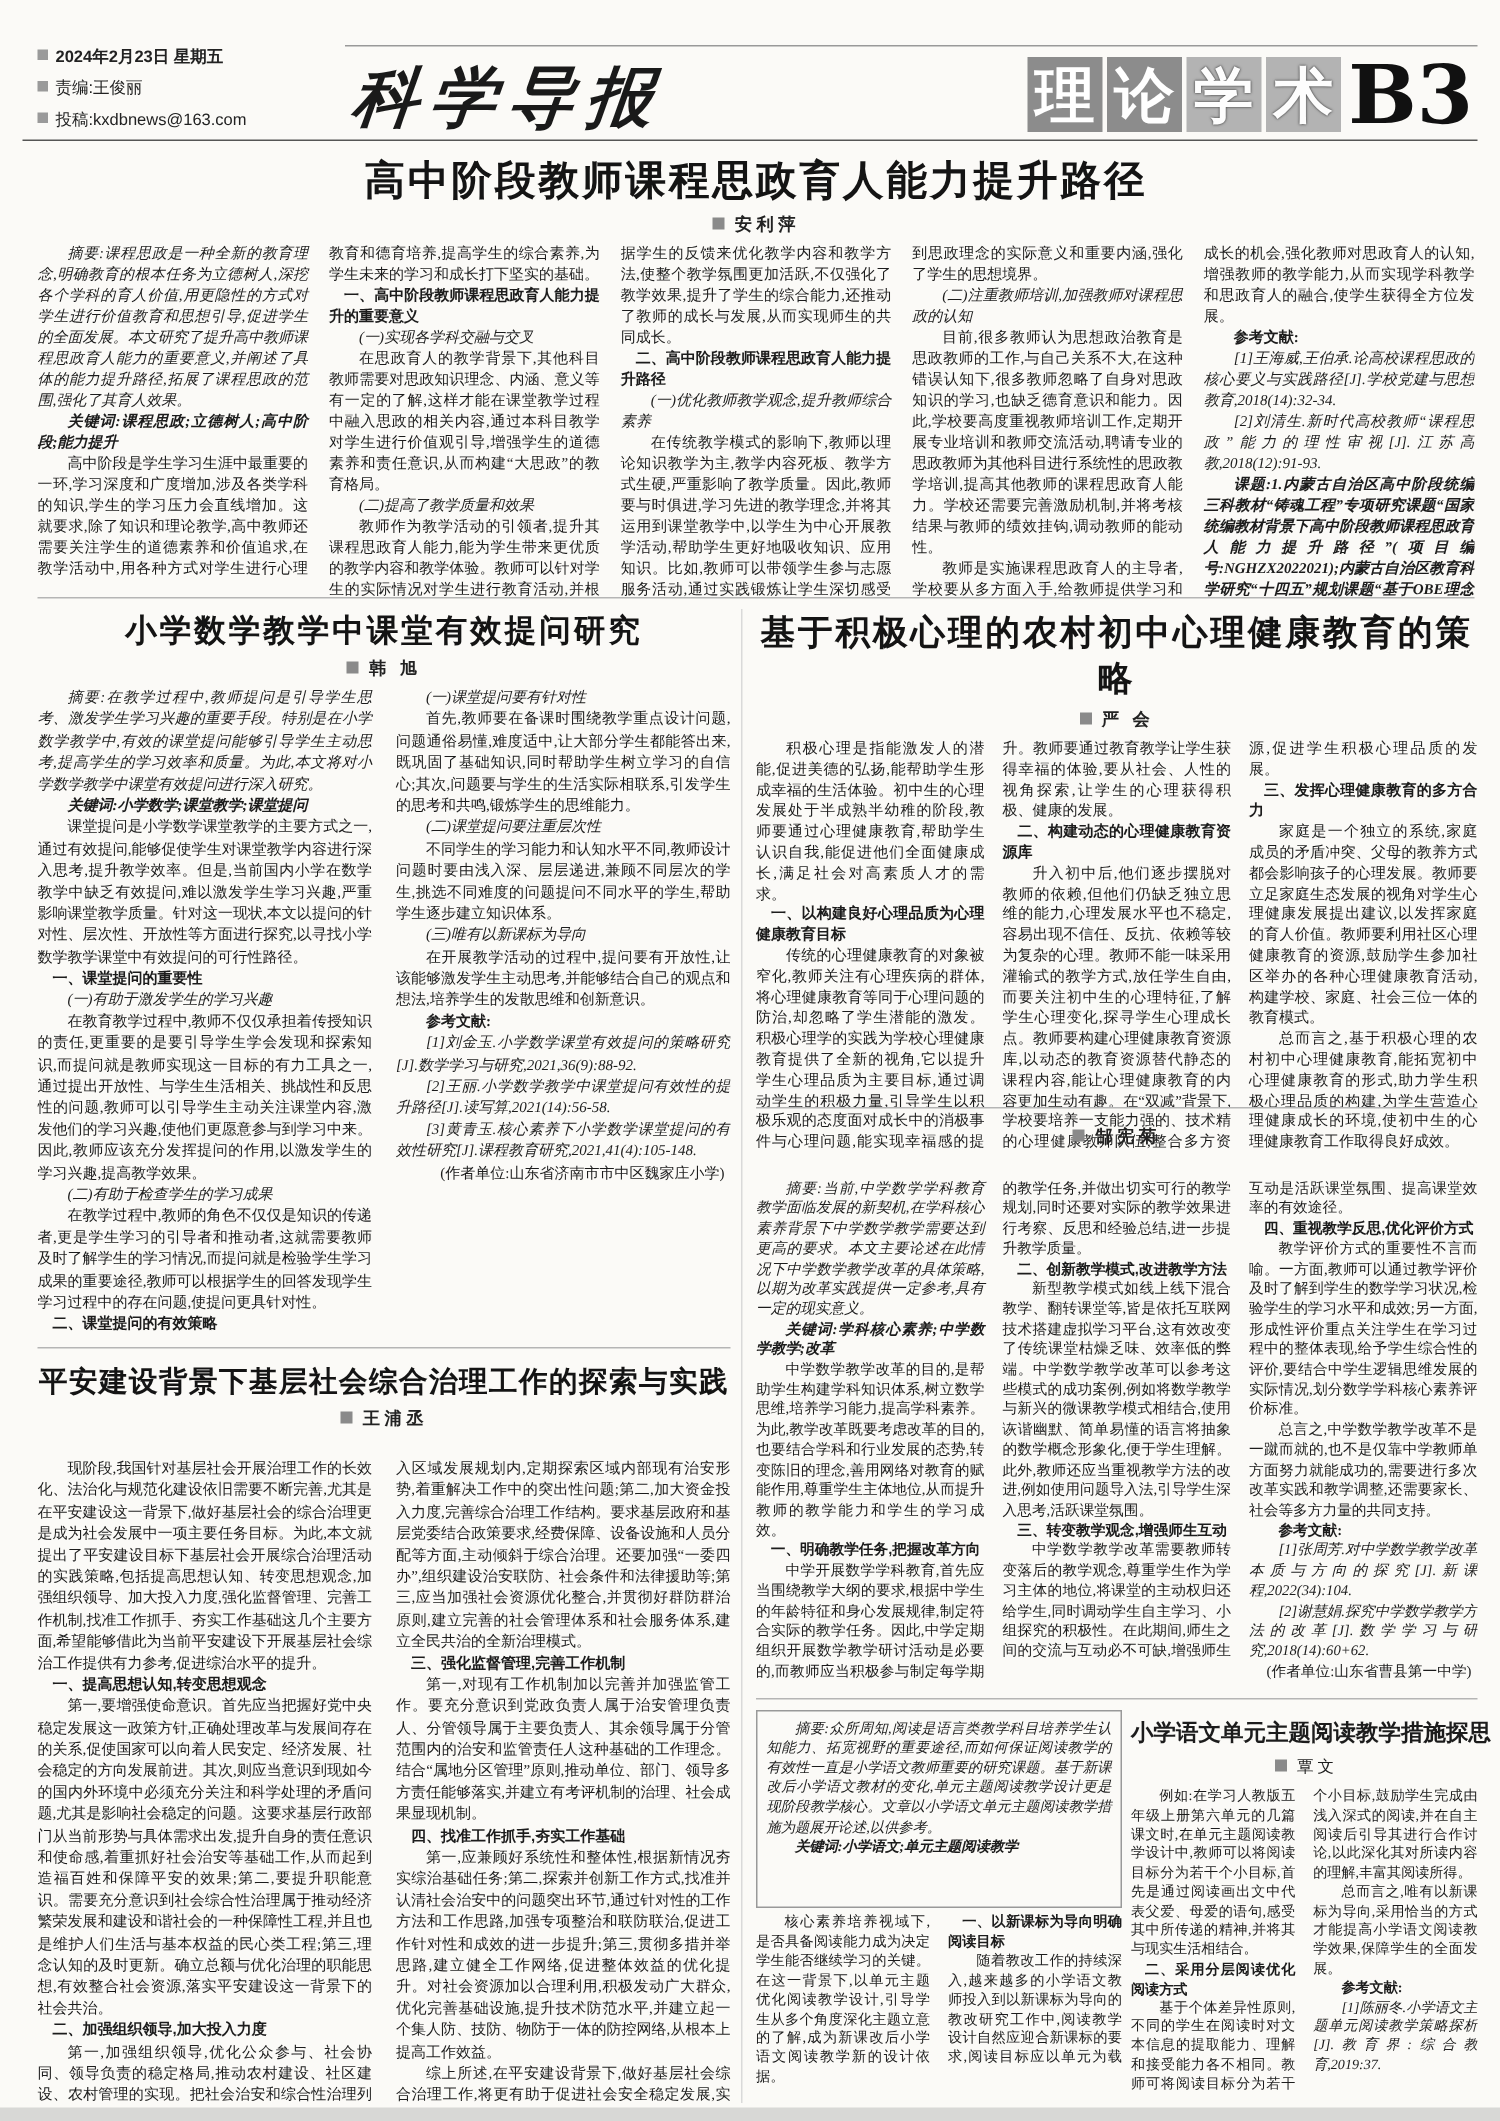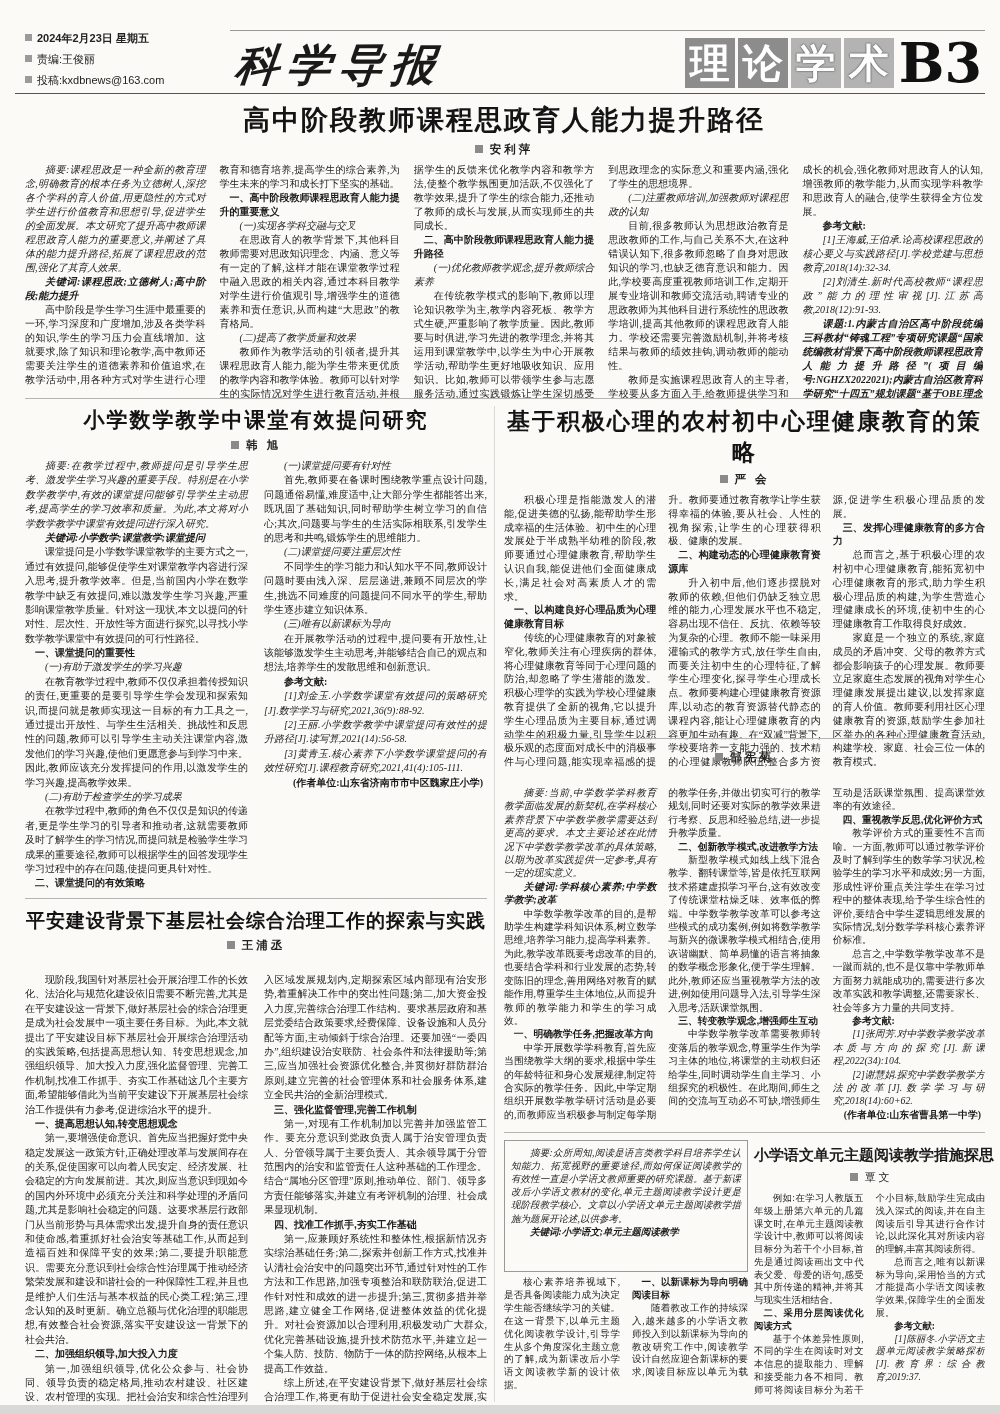--- a/index.html
+++ b/index.html
@@ -35,21 +35,21 @@
   .cols{text-align:justify;overflow:hidden;column-fill:auto;}
   .cols > div, .cols > p{margin:0;}
   .bp{text-indent:2em;}
   .babs{text-indent:2em;font-style:italic;}
   .bkw{text-indent:2em;font-style:italic;font-weight:bold;}
   .bh1{font-family:"Liberation Sans",sans-serif;font-weight:bold;text-indent:1em;break-inside:avoid;}
   .bh2{font-style:italic;text-indent:2em;break-inside:avoid;}
   .brefh{font-weight:bold;text-indent:2em;}
   .bref{font-style:italic;text-indent:2em;}
   .btopic{font-weight:bold;font-style:italic;text-indent:2em;}
-  .bauthor{font-weight:bold;text-align:right;padding-right:4px;}
+  .bauthor{font-weight:normal;text-align:right;padding-right:4px;}
   
   .a1{left:25px;top:102px;width:958px;}
   .a1 .atitle{font-size:27px;}
   .a1 .cols{column-count:5;column-gap:14px;height:238px;font-size:10px;line-height:1.4;margin-top:6px;}
   .rule{position:absolute;border-top:1px solid #b5b5b5;}
   .rule-a1{left:25px;top:398px;width:958px;}
   .vdiv{position:absolute;left:494px;top:406px;height:996px;width:1px;background:#d9d9d9;}
   .a2{left:25px;top:406px;width:462px;}
   .a2 .atitle{font-size:21px;}
   .a2 .cols{column-count:2;column-gap:16px;height:436px;font-size:10px;line-height:1.44;margin-top:4px;}
@@ -141,38 +141,38 @@
         <div class="bh1">二、课堂提问的有效策略</div>
         <div class="bh2">(一)课堂提问要有针对性</div>
         <div class="bp">首先,教师要在备课时围绕教学重点设计问题,问题通俗易懂,难度适中,让大部分学生都能答出来,既巩固了基础知识,同时帮助学生树立学习的自信心;其次,问题要与学生的生活实际相联系,引发学生的思考和共鸣,锻炼学生的思维能力。</div>
         <div class="bh2">(二)课堂提问要注重层次性</div>
         <div class="bp">不同学生的学习能力和认知水平不同,教师设计问题时要由浅入深、层层递进,兼顾不同层次的学生,挑选不同难度的问题提问不同水平的学生,帮助学生逐步建立知识体系。</div>
         <div class="bh2">(三)唯有以新课标为导向</div>
         <div class="bp">在开展教学活动的过程中,提问要有开放性,让该能够激发学生主动思考,并能够结合自己的观点和想法,培养学生的发散思维和创新意识。</div>
         <div class="brefh">参考文献:</div>
         <div class="bref">[1]刘金玉.小学数学课堂有效提问的策略研究[J].数学学习与研究,2021,36(9):88-92.</div>
         <div class="bref">[2]王丽.小学数学教学中课堂提问有效性的提升路径[J].读写算,2021(14):56-58.</div>
-        <div class="bref">[3]黄青玉.核心素养下小学数学课堂提问的有效性研究[J].课程教育研究,2021,41(4):105-111.</div>
+        <div class="bref">[3]黄青玉.核心素养下小学数学课堂提问的有效性研究[J].课程教育研究,2021,41(4):105-148.</div>
         <div class="bauthor">(作者单位:山东省济南市市中区魏家庄小学)</div>
       </div>
   </section>
   <div class="rule rule-a2"></div>
 
   <section class="article a3">
     <h1 class="atitle">基于积极心理的农村初中心理健康教育的策略</h1>
     <div class="byline"><span class="bsq"></span><span class="bname">严 会</span></div>
     <div class="cols">
         <div class="bp">积极心理是指能激发人的潜能,促进美德的弘扬,能帮助学生形成幸福的生活体验。初中生的心理发展处于半成熟半幼稚的阶段,教师要通过心理健康教育,帮助学生认识自我,能促进他们全面健康成长,满足社会对高素质人才的需求。</div>
         <div class="bh1">一、以构建良好心理品质为心理健康教育目标</div>
         <div class="bp">传统的心理健康教育的对象被窄化,教师关注有心理疾病的群体,将心理健康教育等同于心理问题的防治,却忽略了学生潜能的激发。积极心理学的实践为学校心理健康教育提供了全新的视角,它以提升学生心理品质为主要目标,通过调动学生的积极力量,引导学生以积极乐观的态度面对成长中的消极事件与心理问题,能实现幸福感的提升。教师要通过教育教学让学生获得幸福的体验,要从社会、人性的视角探索,让学生的心理获得积极、健康的发展。</div>
         <div class="bh1">二、构建动态的心理健康教育资源库</div>
         <div class="bp">升入初中后,他们逐步摆脱对教师的依赖,但他们仍缺乏独立思维的能力,心理发展水平也不稳定,容易出现不信任、反抗、依赖等较为复杂的心理。教师不能一味采用灌输式的教学方式,放任学生自由,而要关注初中生的心理特征,了解学生心理变化,探寻学生心理成长点。教师要构建心理健康教育资源库,以动态的教育资源替代静态的课程内容,能让心理健康教育的内容更加生动有趣。在“双减”背景下,学校要培养一支能力强的、技术精的心理健康教师队伍,整合多方资源,促进学生积极心理品质的发展。</div>
         <div class="bh1">三、发挥心理健康教育的多方合力</div>
+        <div class="bp">家庭是一个独立的系统,家庭成员的矛盾冲突、父母的教养方式都会影响孩子的心理发展。教师要立足家庭生态发展的视角对学生心理健康发展提出建议,以发挥家庭的育人价值。教师要利用社区心理健康教育的资源,鼓励学生参加社区举办的各种心理健康教育活动,构建学校、家庭、社会三位一体的教育模式。</div>
         <div class="bp">总而言之,基于积极心理的农村初中心理健康教育,能拓宽初中心理健康教育的形式,助力学生积极心理品质的构建,为学生营造心理健康成长的环境,使初中生的心理健康教育工作取得良好成效。</div>
-        <div class="bp">家庭是一个独立的系统,家庭成员的矛盾冲突、父母的教养方式都会影响孩子的心理发展。教师要立足家庭生态发展的视角对学生心理健康发展提出建议,以发挥家庭的育人价值。教师要利用社区心理健康教育的资源,鼓励学生参加社区举办的各种心理健康教育活动,构建学校、家庭、社会三位一体的教育模式。</div>
       </div>
   </section>
   <div class="rule rule-a3"></div>
 
   <section class="article a4">
     <div class="byline"><span class="bsq"></span><span class="bname">郜宪菊</span></div>
     <div class="cols">
         <div class="babs">摘要:当前,中学数学学科教育教学面临发展的新契机,在学科核心素养背景下中学数学教学需要达到更高的要求。本文主要论述在此情况下中学数学教学改革的具体策略,以期为改革实践提供一定参考,具有一定的现实意义。</div>
         <div class="bkw">关键词:学科核心素养;中学数学教学;改革</div>
         <div class="bp">中学数学教学改革的目的,是帮助学生构建学科知识体系,树立数学思维,培养学习能力,提高学科素养。为此,教学改革既要考虑改革的目的,也要结合学科和行业发展的态势,转变陈旧的理念,善用网络对教育的赋能作用,尊重学生主体地位,从而提升教师的教学能力和学生的学习成效。</div>

